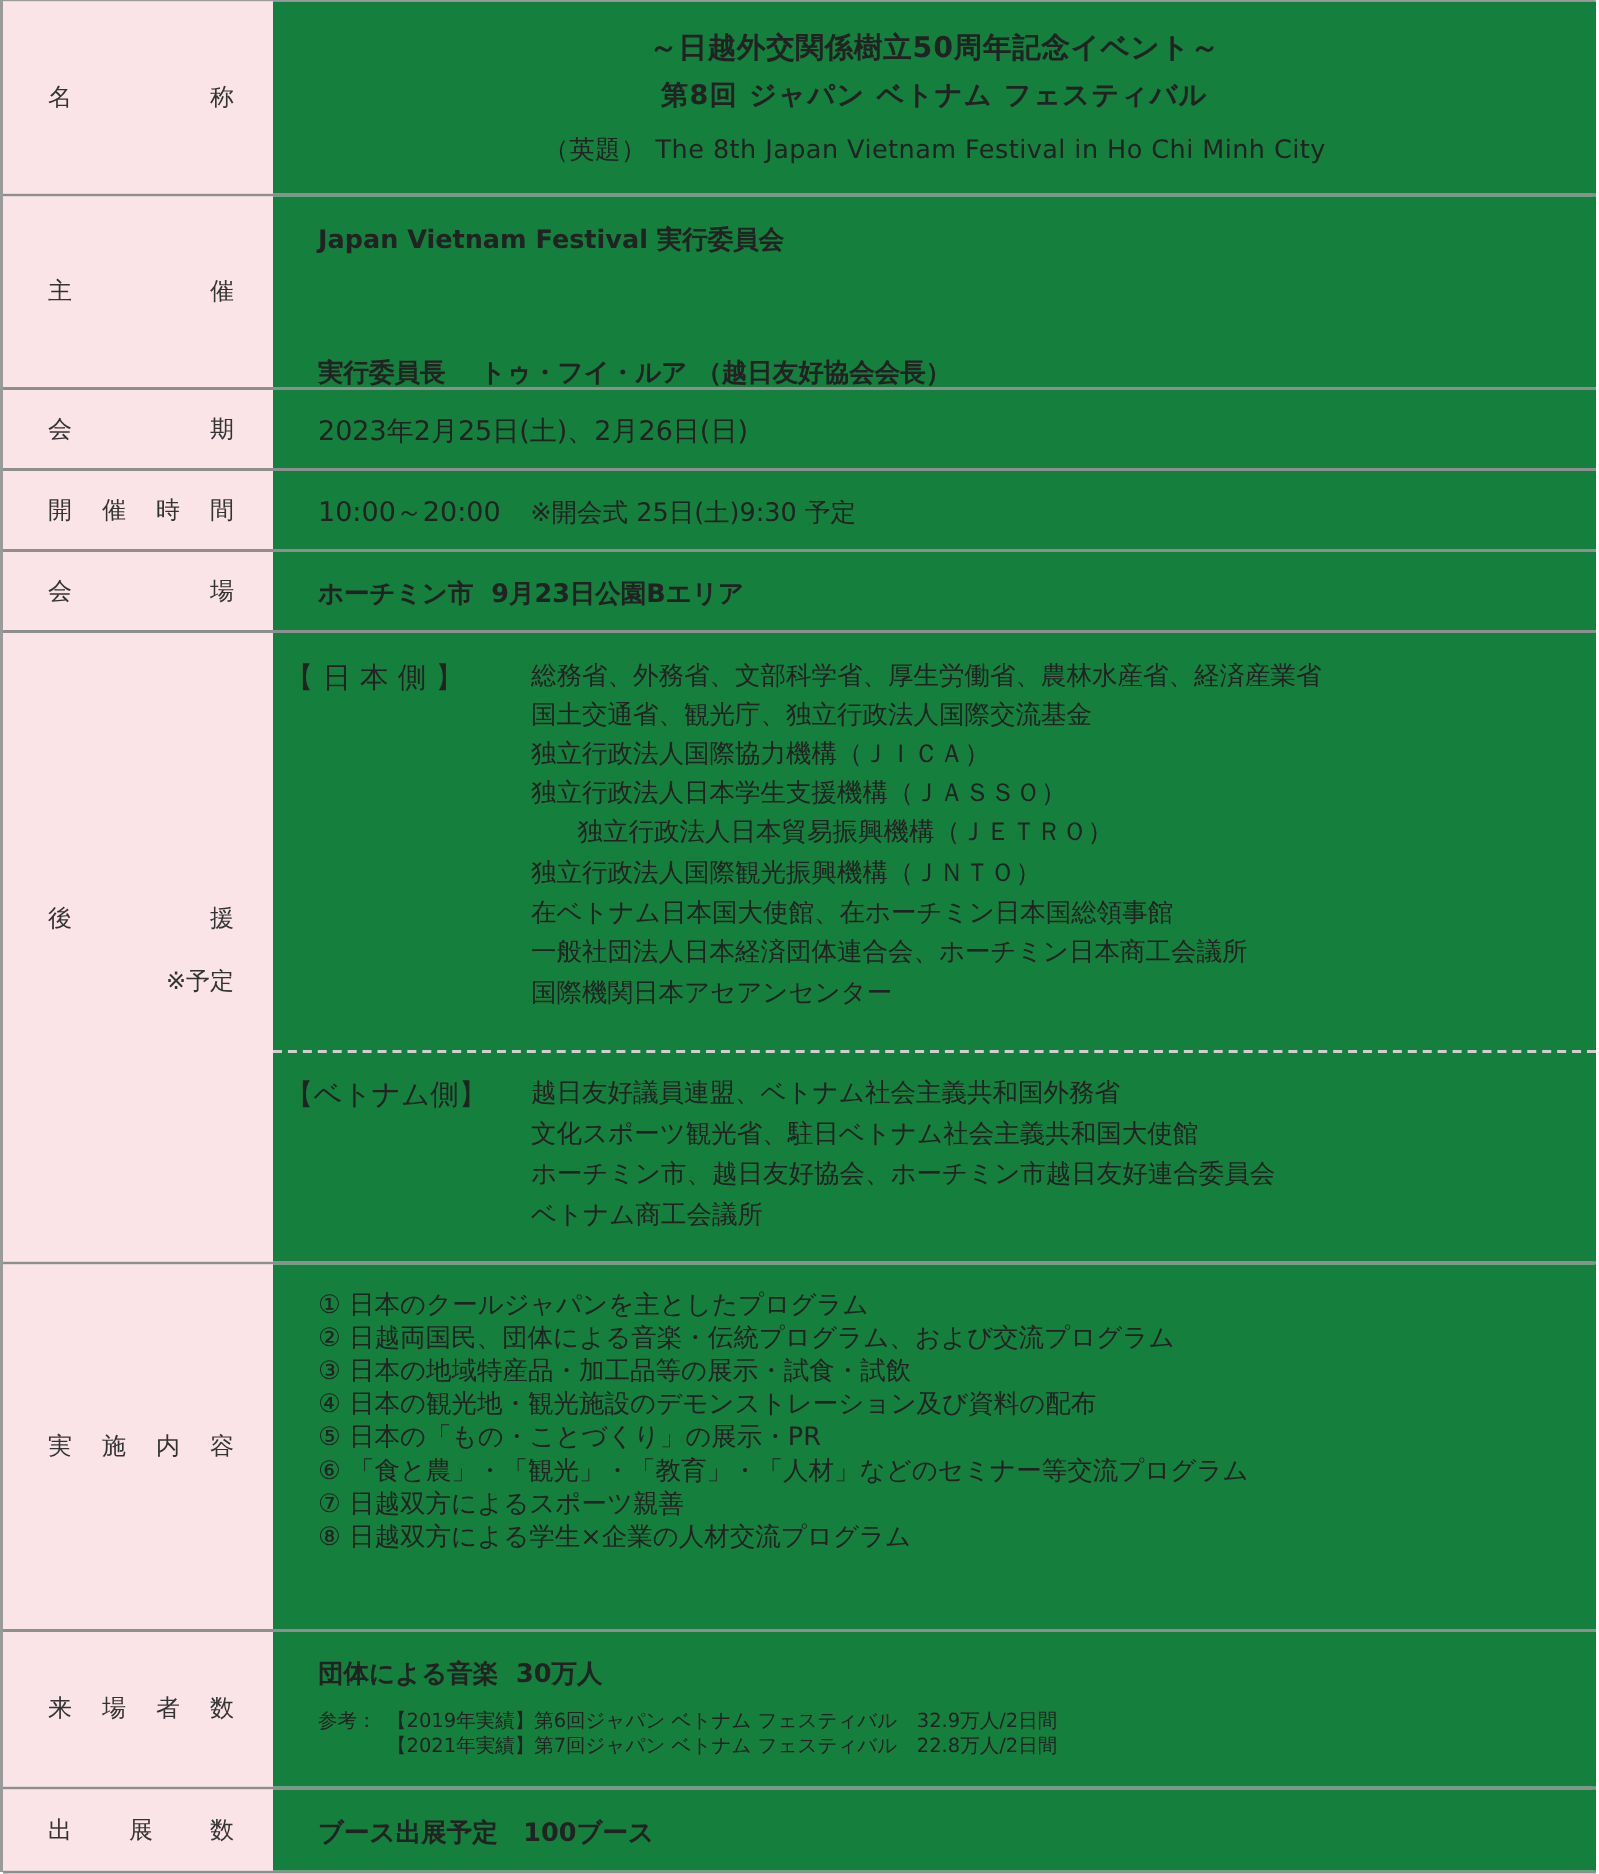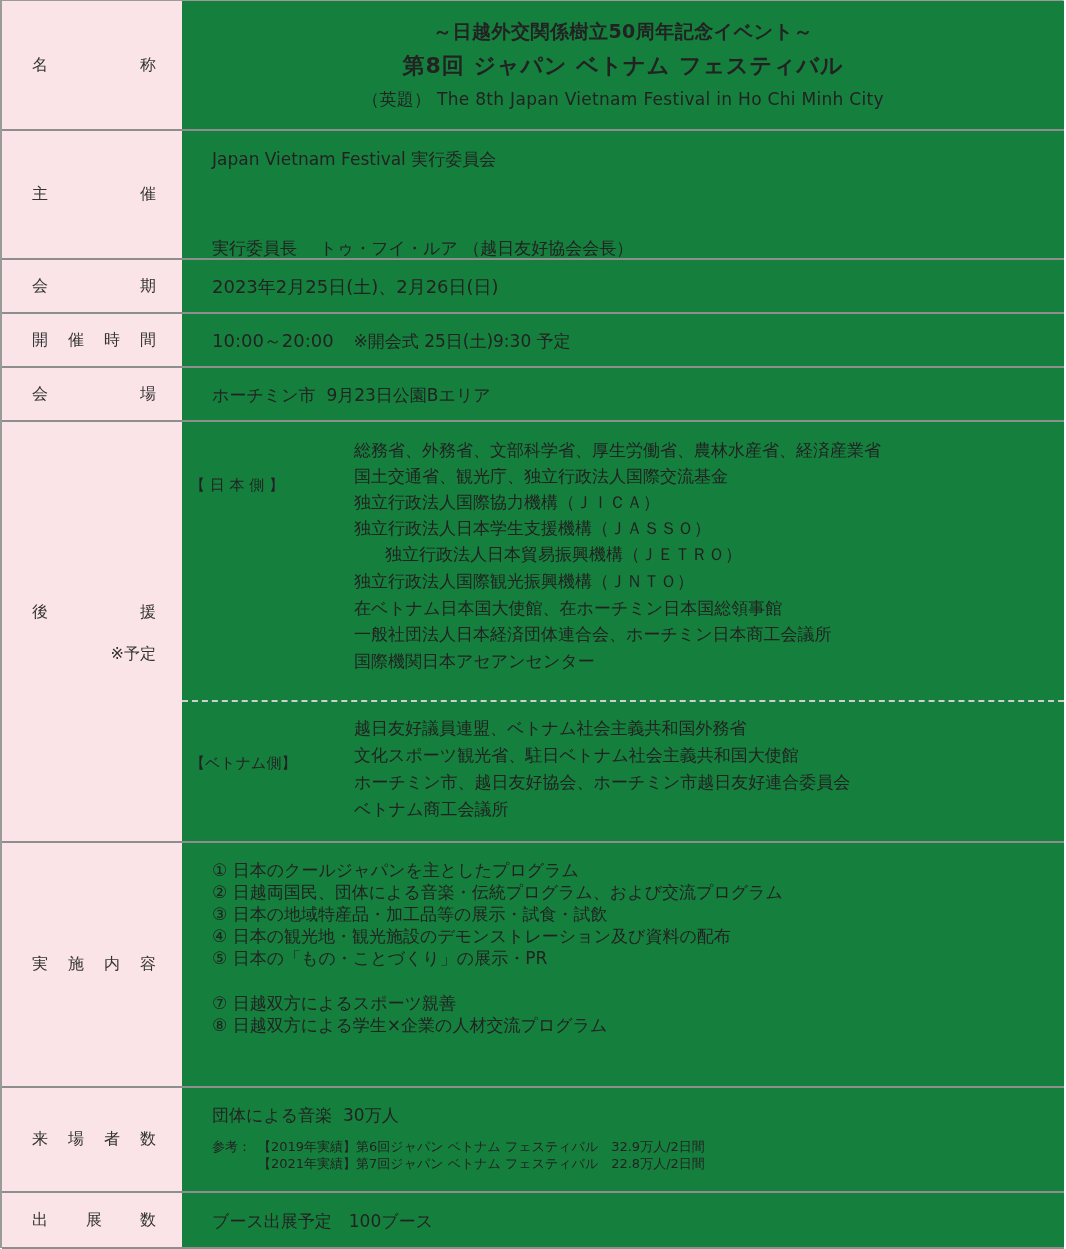--- a/index.html
+++ b/index.html
@@ -3,31 +3,31 @@
 <meta charset="utf-8">
 <style>
   html, body { margin: 0; padding: 0; background: #ffffff; }
   body { width: 1066px; height: 1249px; overflow: hidden; font-family: "DejaVu Sans", "Liberation Sans", sans-serif; color: #222; }
   .table { position: absolute; left: 0; top: 0; width: 1064px; height: 1248px; border-left: 2px solid #9a9a9a; border-right: 2px solid #c8c8c8; border-top: 1px solid #9a9a9a; box-sizing: border-box; }
   .row { position: absolute; left: 0; width: 1062px; border-bottom: 2px solid #8e8e8e; box-sizing: border-box; display: flex; }
   .label { width: 180px; background: #fbe4e8; display: flex; align-items: center; box-sizing: border-box; padding: 0 26px 0 30px; font-size: 16px; color: #333; position: relative; }
   .label .spread { display: flex; justify-content: space-between; width: 100%; }
   .content { flex: 1; background: #15803d; position: relative; box-sizing: border-box; }
   .txt { position: absolute; white-space: nowrap; }
-  .f17 { font-size: 17px; }
+  .f17 { font-size: 17px; font-weight: bold; }
   .f18 { font-size: 18px; }
   .f16 { font-size: 16px; }
   .f14 { font-size: 13px; }
   .title-block { position: absolute; left: 0; right: 0; text-align: center; }
   .t1 { top: 18px; font-size: 19px; font-weight: bold; letter-spacing: 0.5px; }
-  .t2 { top: 50px; font-size: 22px; font-weight: bold; letter-spacing: 1px; }
+  .t2 { top: 50px; font-size: 18px; font-weight: bold; letter-spacing: 1px; }
   .t3 { top: 87px; font-size: 17px; letter-spacing: 0.3px; }
   .dash { position: absolute; left: 0; right: 0; top: 278px; border-top: 2px dashed #cfcfcf; }
   .list-line { position: absolute; left: 172px; font-size: 17px; white-space: nowrap; }
-  .side-tag { position: absolute; left: 8px; font-size: 15px; white-space: nowrap; margin-top: 37px; }
+  .side-tag { position: absolute; left: 8px; font-size: 19px; white-space: nowrap; }
   .prog { position: absolute; left: 30px; font-size: 17px; white-space: nowrap; line-height: 22px; }
   .note { font-size: 17px; }
 </style>
 </head>
 <body>
 
 <div class="table">
 
   <div class="row" style="top:0; height:130px;">
     <div class="label">
@@ -137,20 +137,21 @@
         <span>内</span>
         <span>容</span>
       </div>
     </div>
     <div class="content">
       <div class="prog" style="top:16px;">① 日本のクールジャパンを主としたプログラム</div>
       <div class="prog" style="top:38px;">② 日越両国民、団体による音楽・伝統プログラム、および交流プログラム</div>
       <div class="prog" style="top:60px;">③ 日本の地域特産品・加工品等の展示・試食・試飲</div>
       <div class="prog" style="top:82px;">④ 日本の観光地・観光施設のデモンストレーション及び資料の配布</div>
       <div class="prog" style="top:104px;">⑤ 日本の「もの・ことづくり」の展示・PR</div>
+      <div class="prog" style="top:127px;">⑥ 「食と農」・「観光」・「教育」・「人材」などのセミナー等交流プログラム</div>
       <div class="prog" style="top:149px;">⑦ 日越双方によるスポーツ親善</div>
       <div class="prog" style="top:171px;">⑧ 日越双方による学生×企業の人材交流プログラム</div>
     </div>
   </div>
 
   <div class="row" style="top:1087px; height:105px;">
     <div class="label">
       <div class="spread">
         <span>来</span>
         <span>場</span>

